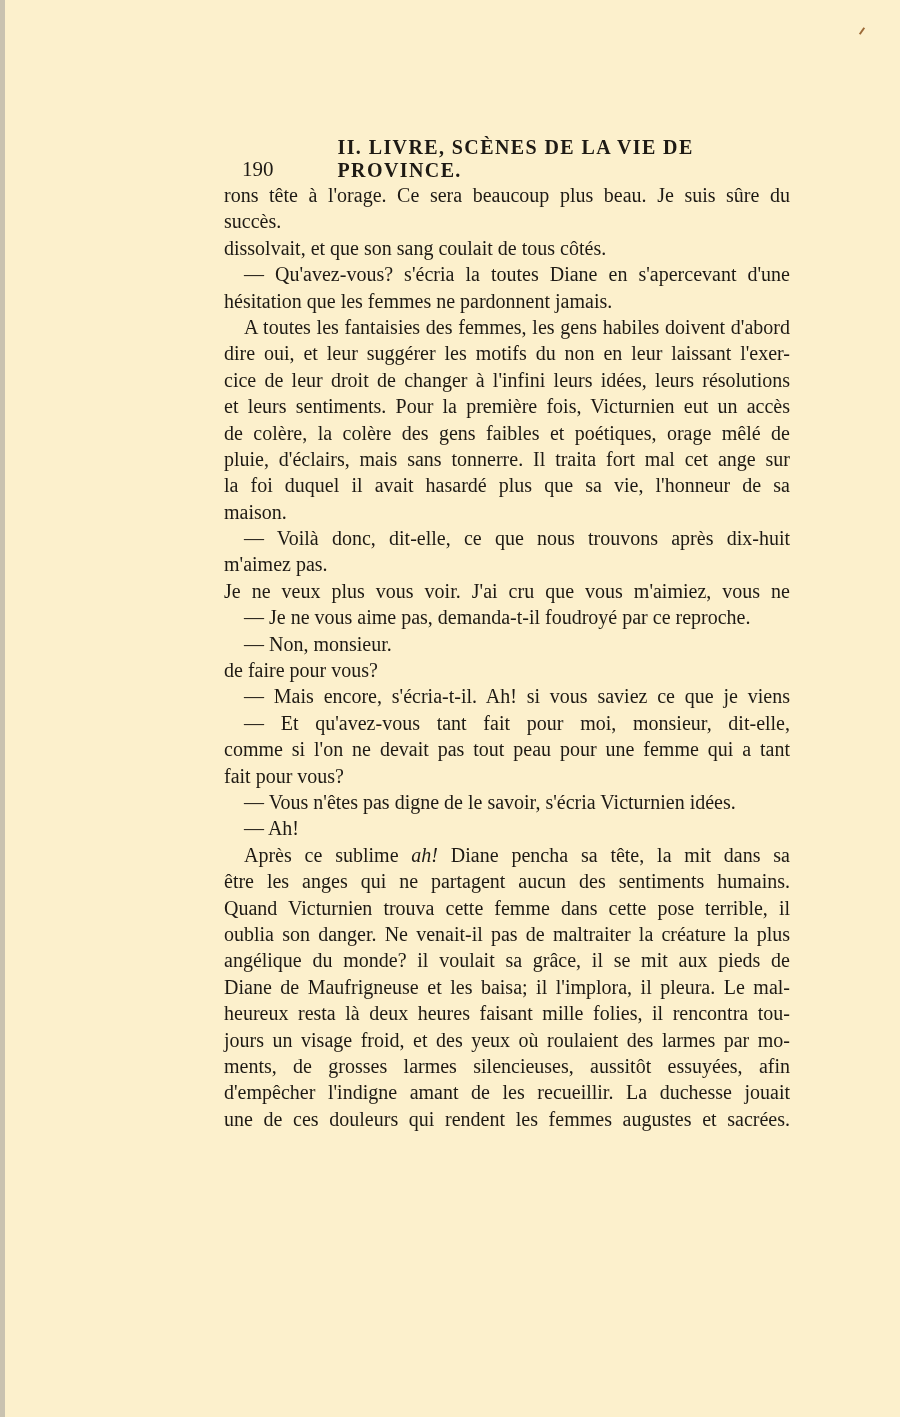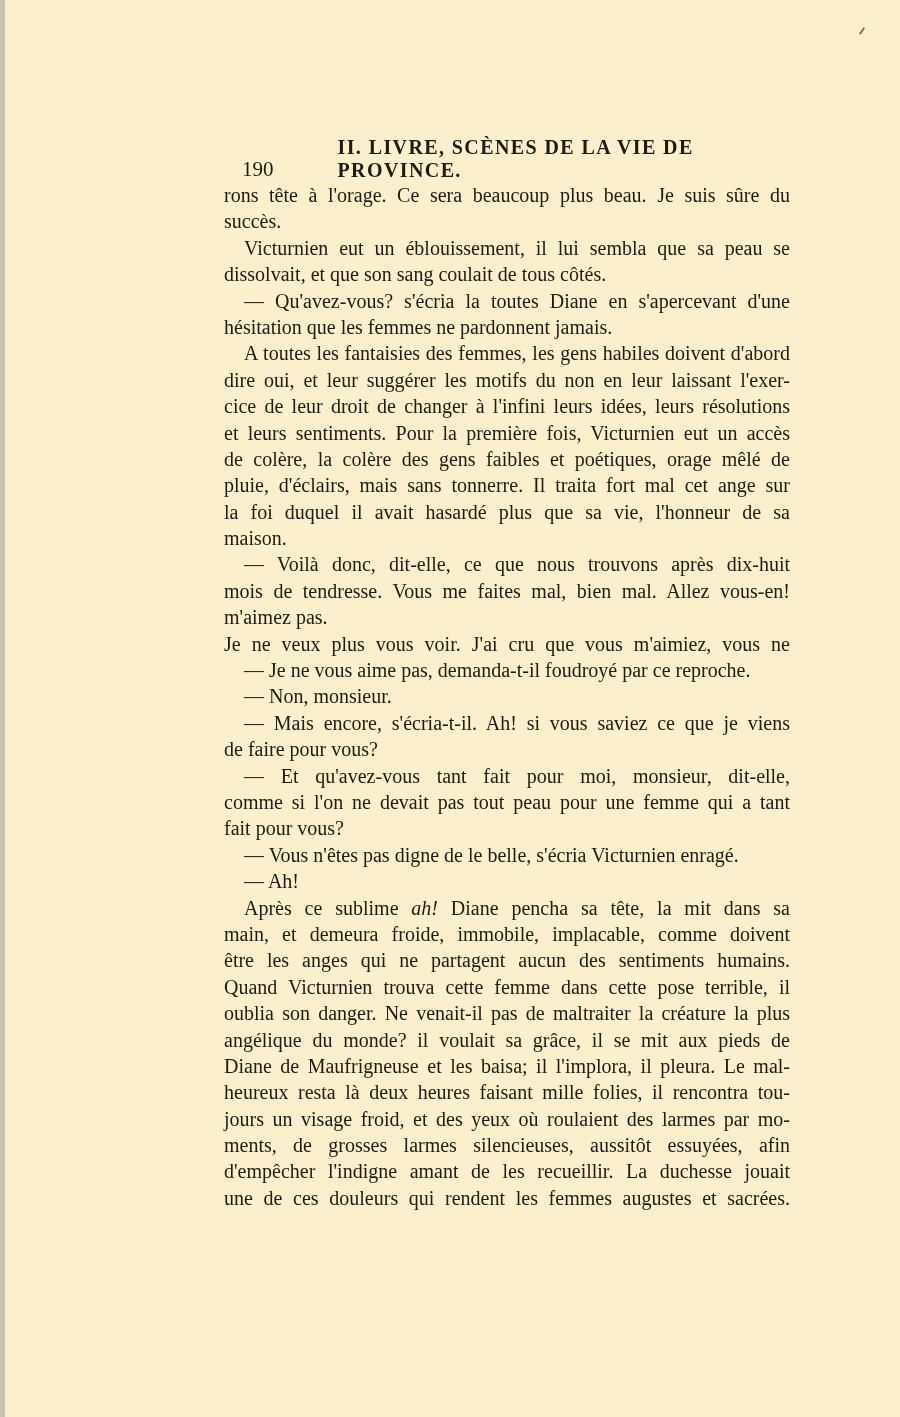--- a/index.html
+++ b/index.html
@@ -36,47 +36,44 @@
 <div class="mark" style="left:858px;top:30px;"></div>
 
 <div class="header">
   <span class="num">190</span>
   <span class="title">II. LIVRE, SCÈNES DE LA VIE DE PROVINCE.</span>
 </div>
 
 <div class="text" id="body-text">
     <span class="line">rons tête à l'orage. Ce sera beaucoup plus beau. Je suis sûre du</span>
     <span class="line last">succès.</span>
-    <span class="line indent">Victurnien eut un éblouissement, il lui sembla que sa peau se</span>
     <span class="line last">dissolvait, et que son sang coulait de tous côtés.</span>
     <span class="line indent">— Qu'avez-vous? s'écria la toutes Diane en s'apercevant d'une</span>
     <span class="line last">hésitation que les femmes ne pardonnent jamais.</span>
     <span class="line indent">A toutes les fantaisies des femmes, les gens habiles doivent d'abord</span>
     <span class="line">dire oui, et leur suggérer les motifs du non en leur laissant l'exer-</span>
     <span class="line">cice de leur droit de changer à l'infini leurs idées, leurs résolutions</span>
     <span class="line">et leurs sentiments. Pour la première fois, Victurnien eut un accès</span>
     <span class="line">de colère, la colère des gens faibles et poétiques, orage mêlé de</span>
     <span class="line">pluie, d'éclairs, mais sans tonnerre. Il traita fort mal cet ange sur</span>
     <span class="line">la foi duquel il avait hasardé plus que sa vie, l'honneur de sa</span>
     <span class="line last">maison.</span>
     <span class="line indent">— Voilà donc, dit-elle, ce que nous trouvons après dix-huit</span>
-    <span class="line">mois de tendresse. Vous me faites mal, bien mal. Allez vous-en!</span>
     <span class="line last">m'aimez pas.</span>
     <span class="line">Je ne veux plus vous voir. J'ai cru que vous m'aimiez, vous ne</span>
     <span class="line indent last">— Je ne vous aime pas, demanda-t-il foudroyé par ce reproche.</span>
     <span class="line indent last">— Non, monsieur.</span>
+    <span class="line last">de faire pour vous?</span>
     <span class="line indent">— Mais encore, s'écria-t-il. Ah! si vous saviez ce que je viens</span>
-    <span class="line last">de faire pour vous?</span>
     <span class="line indent">— Et qu'avez-vous tant fait pour moi, monsieur, dit-elle,</span>
     <span class="line">comme si l'on ne devait pas tout peau pour une femme qui a tant</span>
     <span class="line last">fait pour vous?</span>
-    <span class="line indent last">— Vous n'êtes pas digne de le belle, s'écria Victurnien enragé.</span>
+    <span class="line indent last">— Vous n'êtes pas digne de le savoir, s'écria Victurnien idées.</span>
     <span class="line indent last">— Ah!</span>
     <span class="line indent">Après ce sublime <em>ah!</em> Diane pencha sa tête, la mit dans sa</span>
-    <span class="line">main, et demeura froide, immobile, implacable, comme doivent</span>
     <span class="line">être les anges qui ne partagent aucun des sentiments humains.</span>
     <span class="line">Quand Victurnien trouva cette femme dans cette pose terrible, il</span>
     <span class="line">oublia son danger. Ne venait-il pas de maltraiter la créature la plus</span>
     <span class="line">angélique du monde? il voulait sa grâce, il se mit aux pieds de</span>
     <span class="line">Diane de Maufrigneuse et les baisa; il l'implora, il pleura. Le mal-</span>
     <span class="line">heureux resta là deux heures faisant mille folies, il rencontra tou-</span>
     <span class="line">jours un visage froid, et des yeux où roulaient des larmes par mo-</span>
     <span class="line">ments, de grosses larmes silencieuses, aussitôt essuyées, afin</span>
     <span class="line">d'empêcher l'indigne amant de les recueillir. La duchesse jouait</span>
     <span class="line">une de ces douleurs qui rendent les femmes augustes et sacrées.</span>

